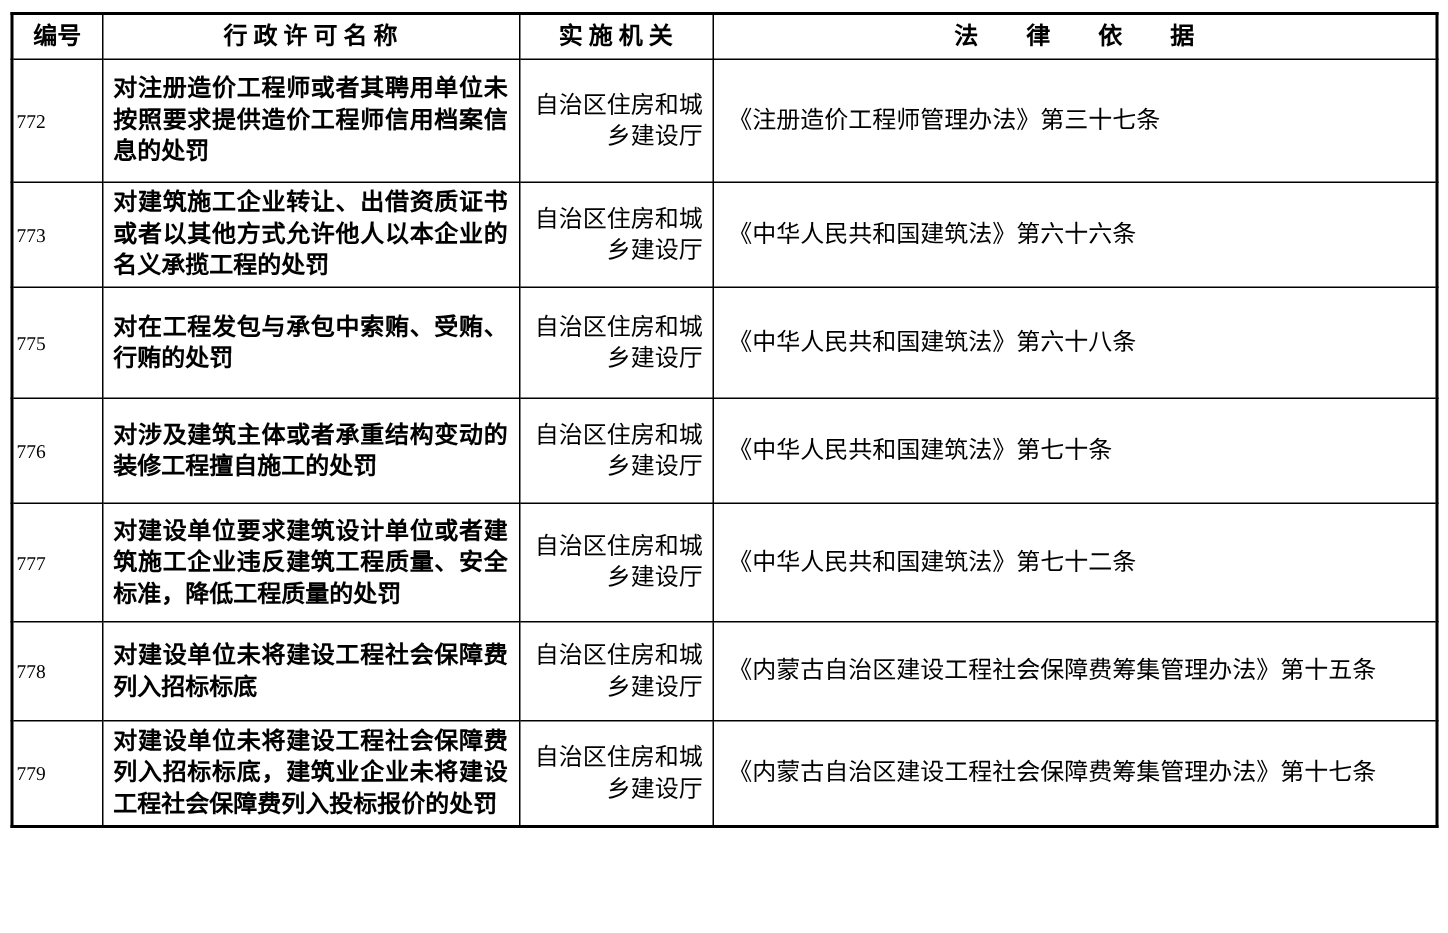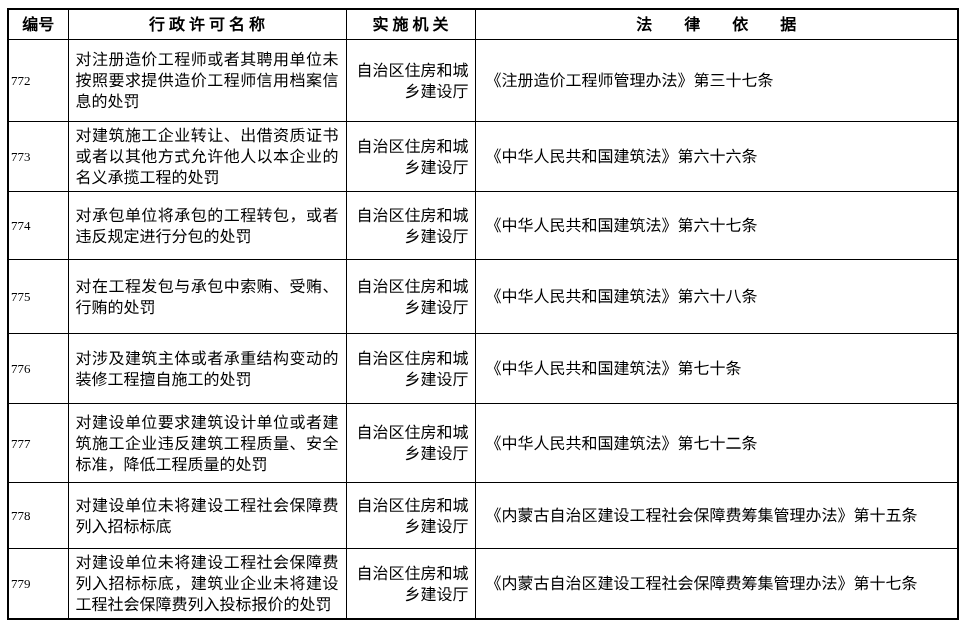--- a/index.html
+++ b/index.html
@@ -48,20 +48,21 @@
     text-align: left;
     vertical-align: middle;
     font-size: 13px;
     font-family: "Liberation Serif", "DejaVu Serif", serif;
     padding: 0 2px;
   }
   td.cell-name {
     text-align: justify;
     vertical-align: middle;
     padding: 3px 7px;
+    font-weight: bold;
   }
   td.cell-agency {
     text-align: right;
     vertical-align: middle;
     padding: 3px 6px;
   }
   td.cell-legal {
     text-align: left;
     vertical-align: middle;
     padding: 3px 10px;
@@ -101,26 +102,20 @@
         <td class="cell-name">对注册造价工程师或者其聘用单位未按照要求提供造价工程师信用档案信息的处罚</td>
         <td class="cell-agency">自治区住房和城乡建设厅</td>
         <td class="cell-legal">《注册造价工程师管理办法》第三十七条</td>
       </tr>
       <tr class="r1">
         <td class="cell-id">773</td>
         <td class="cell-name">对建筑施工企业转让、出借资质证书或者以其他方式允许他人以本企业的名义承揽工程的处罚</td>
         <td class="cell-agency">自治区住房和城乡建设厅</td>
         <td class="cell-legal">《中华人民共和国建筑法》第六十六条</td>
       </tr>
-      <tr class="r2">
-        <td class="cell-id">774</td>
-        <td class="cell-name">对承包单位将承包的工程转包，或者违反规定进行分包的处罚</td>
-        <td class="cell-agency">自治区住房和城乡建设厅</td>
-        <td class="cell-legal">《中华人民共和国建筑法》第六十七条</td>
-      </tr>
       <tr class="r3">
         <td class="cell-id">775</td>
         <td class="cell-name">对在工程发包与承包中索贿、受贿、行贿的处罚</td>
         <td class="cell-agency">自治区住房和城乡建设厅</td>
         <td class="cell-legal">《中华人民共和国建筑法》第六十八条</td>
       </tr>
       <tr class="r4">
         <td class="cell-id">776</td>
         <td class="cell-name">对涉及建筑主体或者承重结构变动的装修工程擅自施工的处罚</td>
         <td class="cell-agency">自治区住房和城乡建设厅</td>

